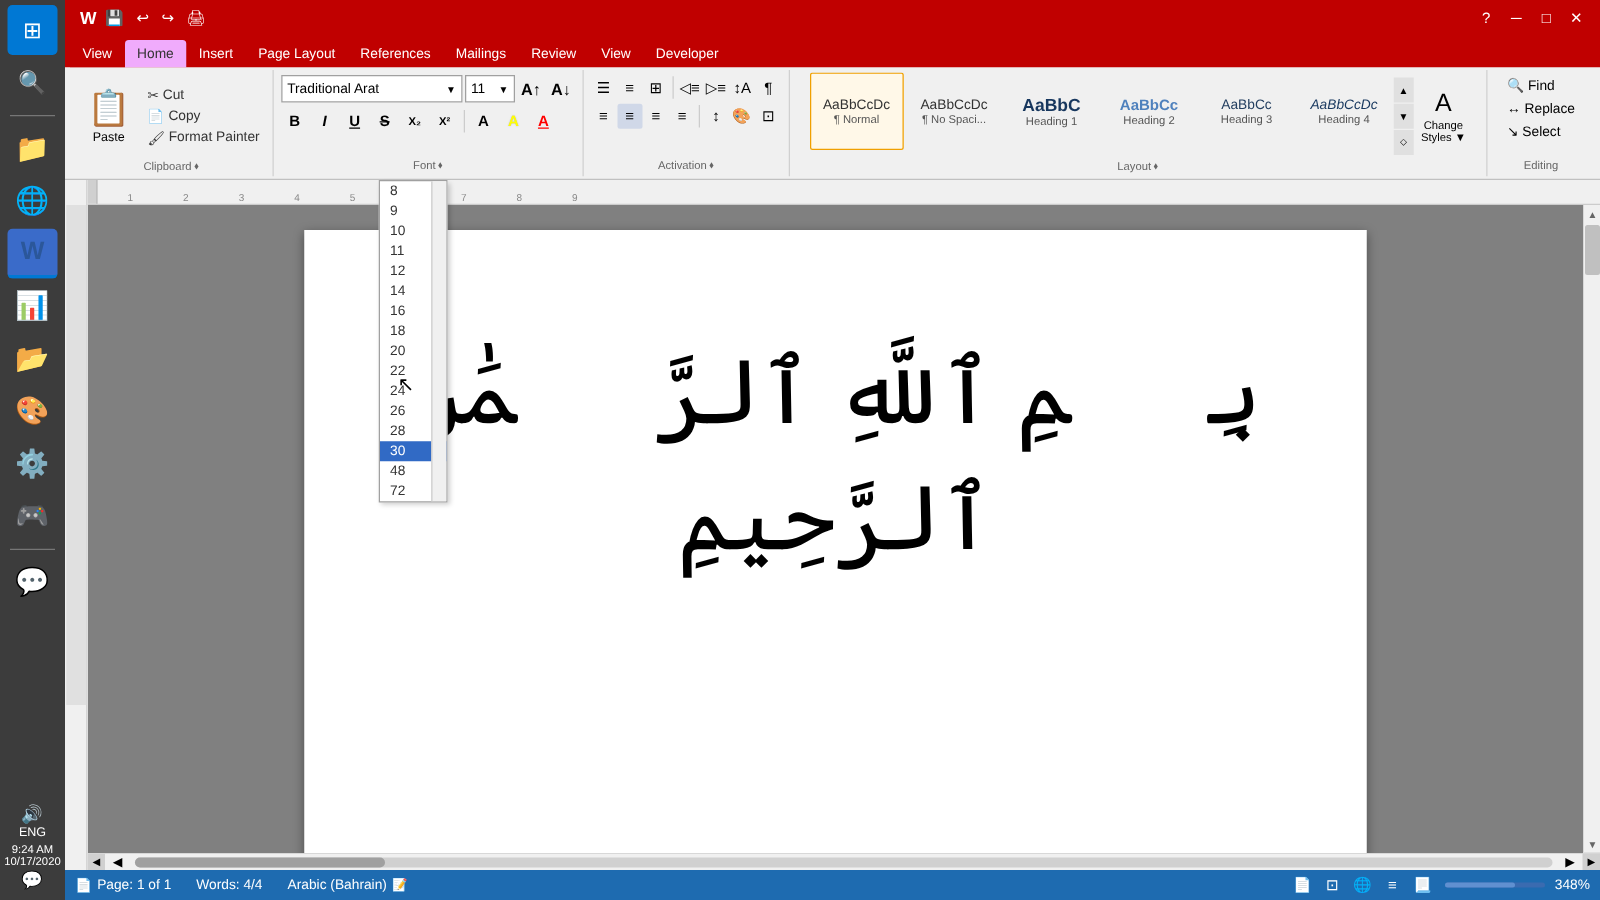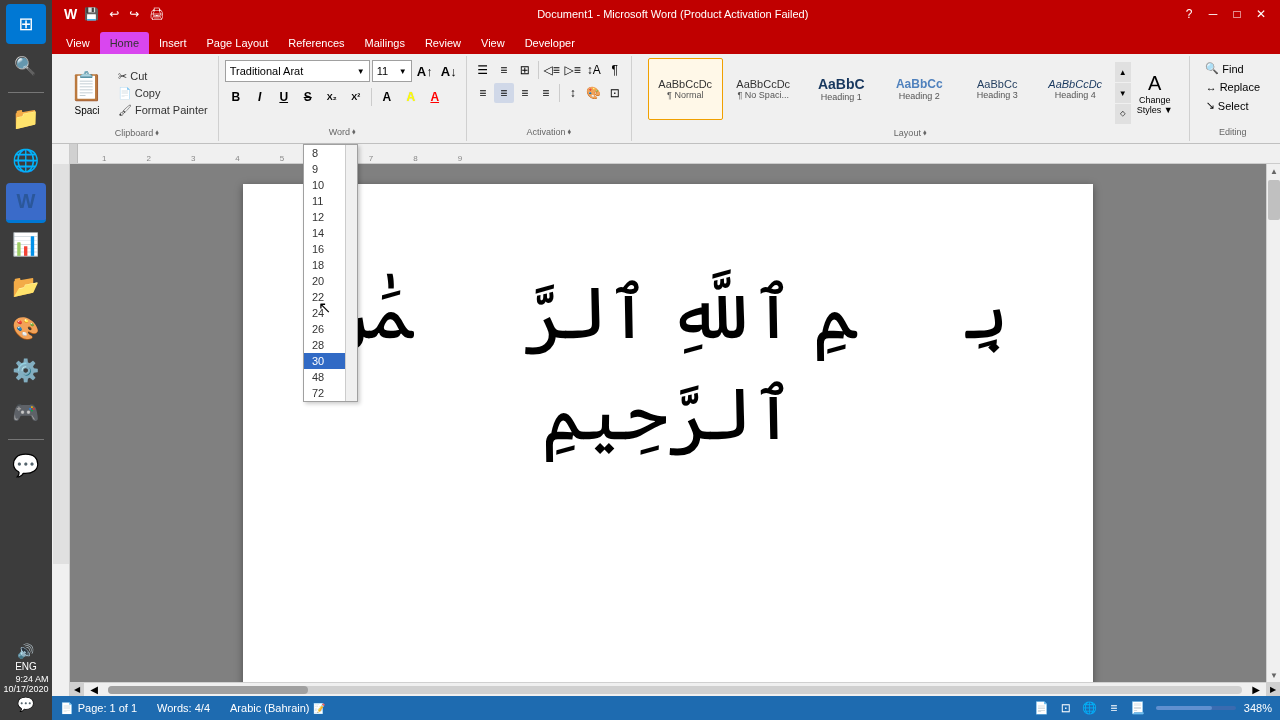--- a/index.html
+++ b/index.html
@@ -29,21 +29,21 @@
     .ribbon-tab {
       padding: 4px 10px;
       font-size: 11px;
       cursor: pointer;
       color: white;
       border-radius: 3px 3px 0 0;
       height: 22px;
       display: flex;
       align-items: center;
     }
-    .ribbon-tab.active { background: #d946ef; color: #333; }
+    .ribbon-tab.active { background: #f0abfc; color: #333; }
     .qa-btn { color: white; font-size: 12px; padding: 2px 3px; cursor: pointer; }
 
     
     #ribbon {
       background: #f0f0f0;
       border-bottom: 1px solid #c0c0c0;
       display: flex;
       align-items: stretch;
       padding: 2px 4px;
       height: 90px;
@@ -260,37 +260,36 @@
   <div class="tb-icon">📊</div>
   <div class="tb-icon">📂</div>
   <div class="tb-icon">🎨</div>
   <div class="tb-icon">⚙️</div>
   <div class="tb-icon">🎮</div>
   <div class="separator-line"></div>
   <div class="tb-icon">💬</div>
   <div class="tb-bottom">
     <div style="font-size:14px;">🔊</div>
     <div style="font-size:10px; color:white;">ENG</div>
-    <div style="font-size:9px; color:white; text-align:right;">9:24 AM<br>10/17/2020</div>
+    <div style="font-size:9px; color:white; text-align:center;">9:24 AM<br>10/17/2020</div>
     <div style="font-size:14px;">💬</div>
   </div>
 </div>
 
 <div id="app-content">
 
   <div id="title-bar">
     <div style="display:flex; align-items:center; gap:4px; position:relative;">
       <div style="color:white; font-weight:bold; font-size:14px; margin-left:4px;">W</div>
 
       <div class="qa-btn" style="position:relative; color:white; font-size:12px; cursor:pointer; padding:2px 3px;">💾</div>
       <div class="qa-btn" style="color:white; font-size:12px; cursor:pointer;">↩</div>
       <div class="qa-btn" style="color:white; font-size:12px; cursor:pointer;">↪</div>
       <div class="qa-btn" style="color:white; font-size:12px; cursor:pointer;">🖨</div>
     </div>
-    <div class="title-text">Document1 - Microsoft Word (Product Activation Failed)</div>
     <div class="win-controls">
       <div class="win-btn">?</div>
       <div class="win-btn">─</div>
       <div class="win-btn">□</div>
       <div class="win-btn win-close">✕</div>
     </div>
   </div>
 
   <div id="ribbon-tabs">
     <div class="ribbon-tab" style="background:#c00000; color:white; padding: 4px 10px;">View</div>
@@ -304,21 +303,21 @@
     <div class="ribbon-tab">Developer</div>
   </div>
 
   <div id="ribbon">
 
     <div class="ribbon-group">
       <div class="ribbon-group-content" style="flex-direction: row; align-items: center; height: 100%;">
         <div class="paste-area">
           <div class="paste-big-btn">
             <div style="font-size:28px;">📋</div>
-            <div style="font-size:10px;">Spaci</div>
+            <div style="font-size:10px;">Paste</div>
           </div>
           <div class="paste-small-btns">
             <div class="rb-btn-small">
               <span>✂</span>
               <span>Cut</span>
             </div>
             <div class="rb-btn-small">
               <span>📄</span>
               <span>Copy</span>
             </div>
@@ -358,21 +357,21 @@
             <div class="fmt-btn" style="font-size:9px;">X₂</div>
             <div class="fmt-btn" style="font-size:9px;">X²</div>
             <div style="width:1px; background:#ccc; margin:0 2px; height:18px;"></div>
             <div class="fmt-btn">A</div>
             <div class="fmt-btn" style="color:#ffff00; text-shadow: 0 0 1px #aaa;">A</div>
             <div class="fmt-btn" style="color:red; text-decoration: underline; text-decoration-color:red;">A</div>
           </div>
         </div>
       </div>
       <div class="ribbon-group-label">
-        <span>Word</span>
+        <span>Font</span>
         <span style="font-size:8px; cursor:pointer;">⬧</span>
       </div>
     </div>
 
     <div class="ribbon-group">
       <div style="display:flex; flex-direction: column; gap: 3px; padding: 2px 0;">
         <div class="para-row">
           <div class="para-btn">☰</div>
           <div class="para-btn">≡</div>
           <div class="para-btn">⊞</div>

